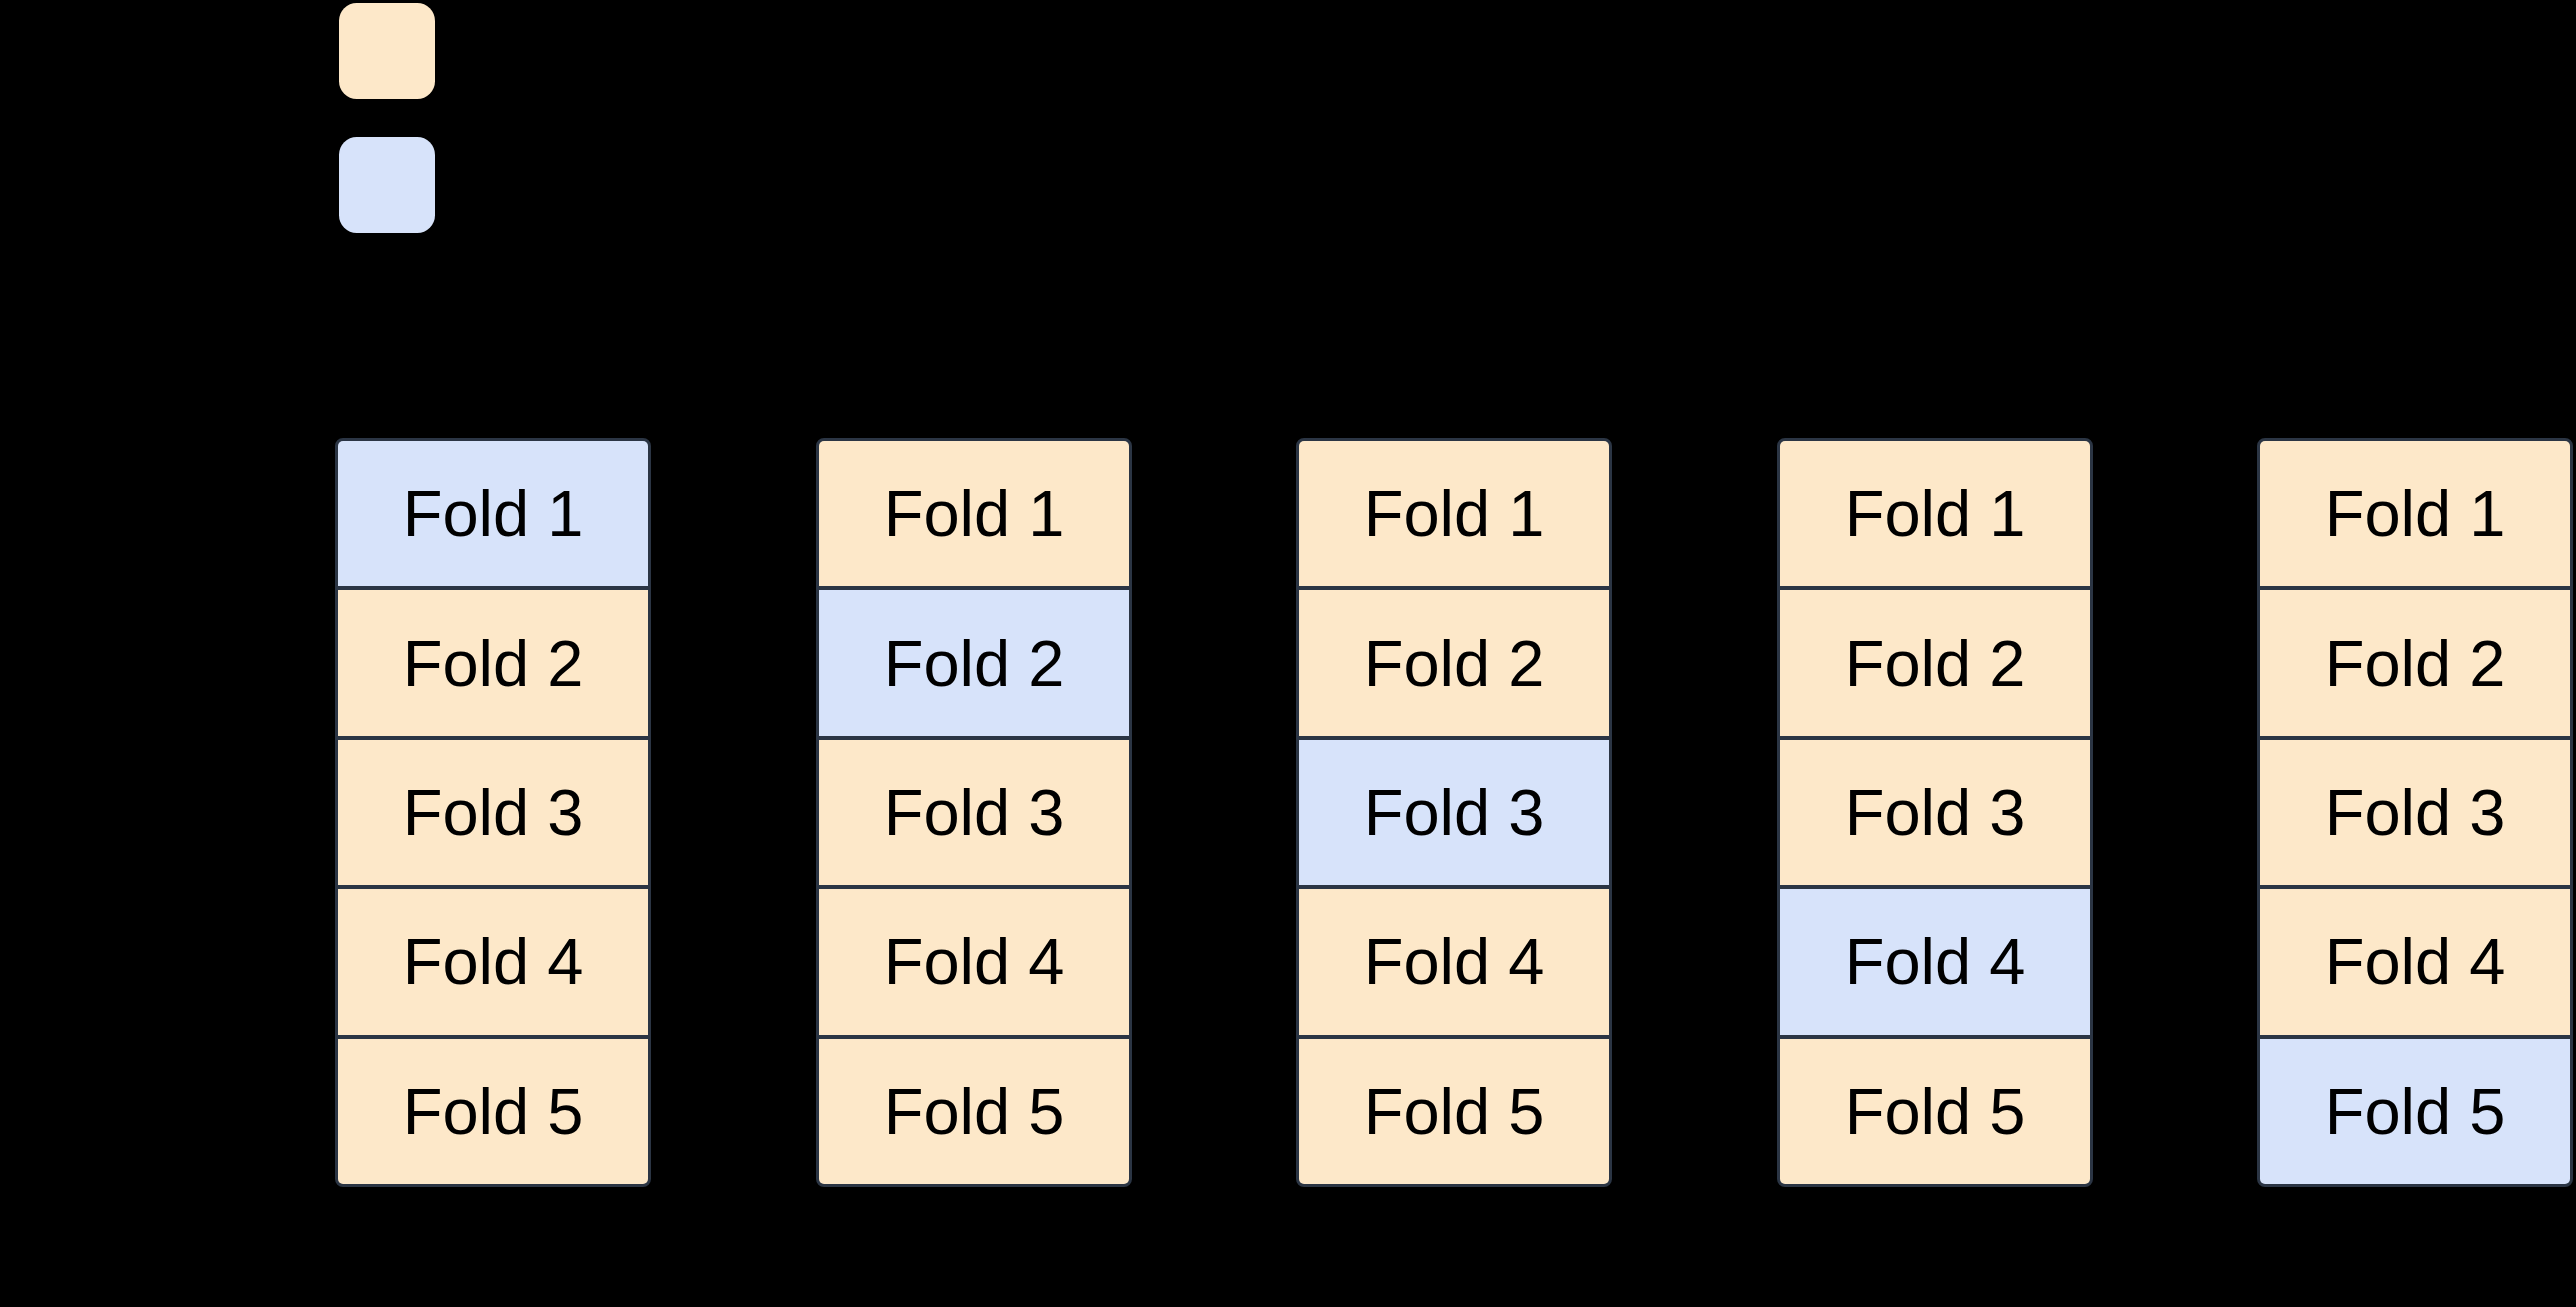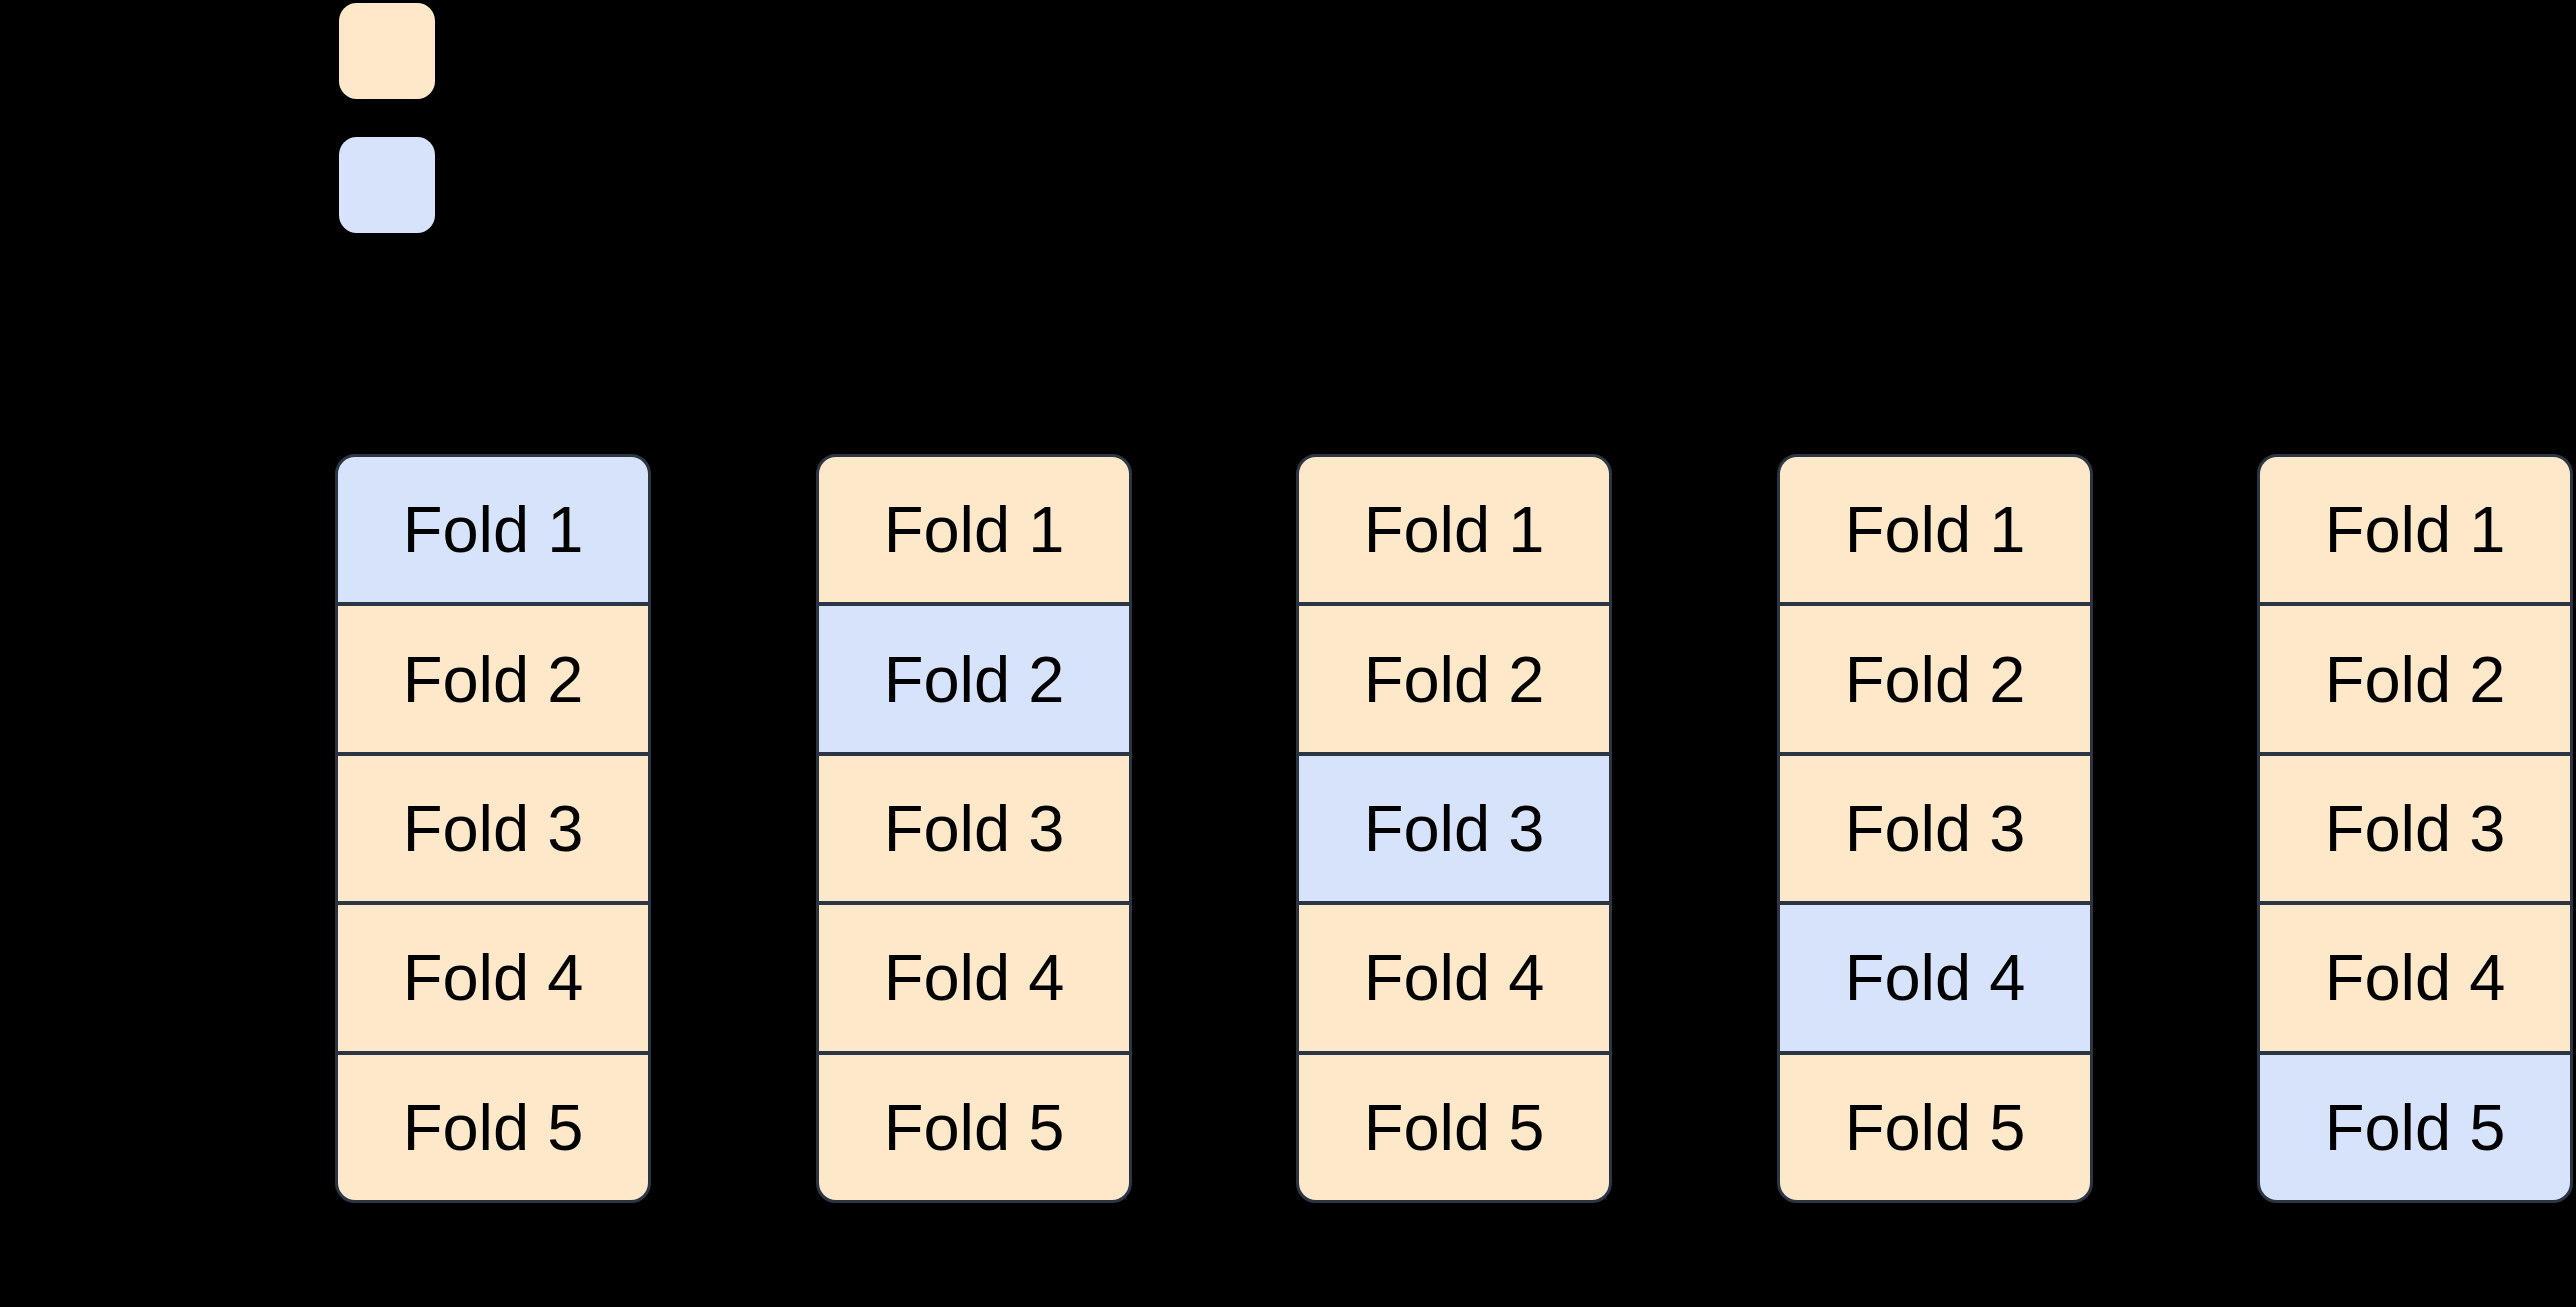--- a/index.html
+++ b/index.html
@@ -28,25 +28,24 @@
   .swatch[data-state="train"]{background:var(--train);}
   .swatch[data-state="validation"]{background:var(--validation);}
   .grid{
     position:absolute;left:335px;top:438px;
     width:2241px;height:749px;
   }
   .fold-column{
     position:absolute;top:0;
     width:316px;height:749px;
     border:3.7px solid var(--border);
-    border-radius:20px;
+    border-radius:8px;
     overflow:hidden;
     display:flex;flex-direction:column;
     background:var(--border);
-    margin-top:16px;
   }
   .col-1{left:0px;}
   .col-2{left:481px;}
   .col-3{left:961px;}
   .col-4{left:1442px;}
   .col-5{left:1922px;}
   .cell{
     flex:1 1 0;
     display:flex;align-items:center;justify-content:center;
     font-size:65px;

